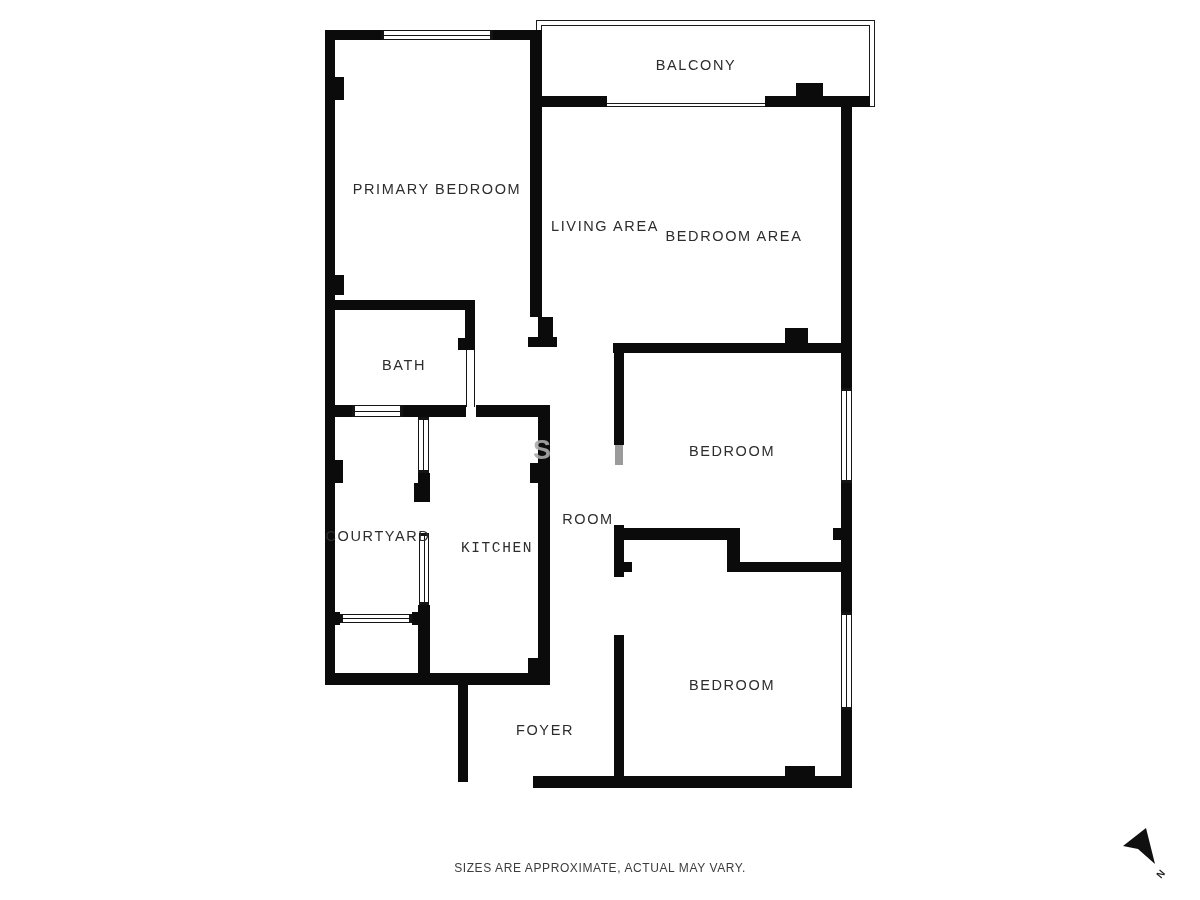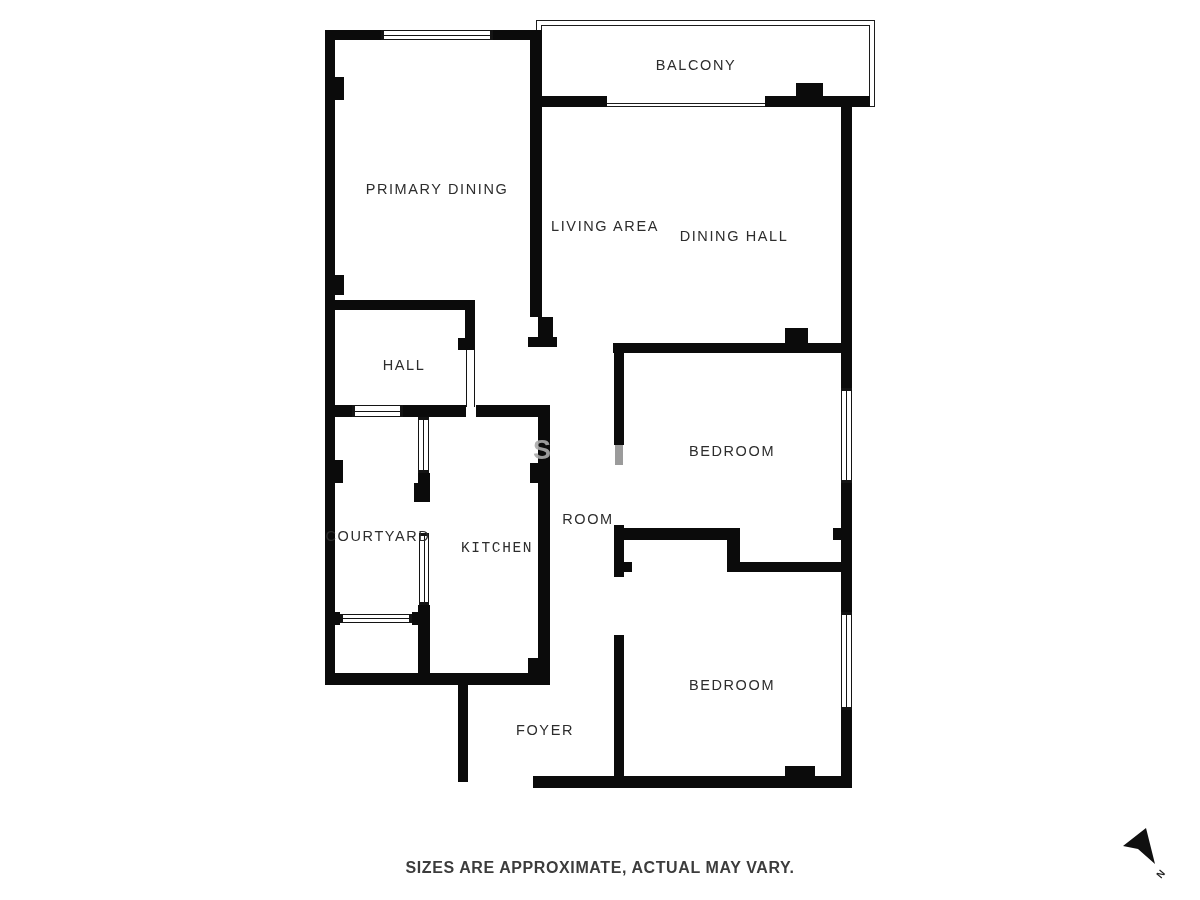--- a/index.html
+++ b/index.html
@@ -17,21 +17,21 @@
   .win-v{position:absolute;background:#ffffff;border:1.2px solid #141414;border-top-width:3px;border-bottom-width:3px;z-index:2;box-sizing:border-box;}
   .win-v::before{content:"";position:absolute;top:0;bottom:0;left:45%;border-left:1px solid #141414;}
   .jamb{position:absolute;background:#ffffff;border-left:1.5px solid #141414;border-right:1.5px solid #141414;z-index:2;box-sizing:border-box;}
   .room-label{
     position:absolute;transform:translate(-50%,-50%);
     font-size:14.5px;font-weight:500;letter-spacing:1.6px;color:#2d2d2d;
     white-space:nowrap;z-index:5;
   }
   .disclaimer{
     position:absolute;transform:translate(-50%,-50%);
-    font-size:16px;font-weight:700;letter-spacing:0.6px;color:#3c3c3c;
+    font-size:12px;font-weight:400;letter-spacing:0.6px;color:#3c3c3c;
     white-space:nowrap;z-index:5;
   }
   .watermark{
     position:absolute;font-size:27px;font-weight:600;color:rgba(170,170,170,0.9);
     z-index:4;transform:translate(-50%,-50%);
   }
   #compass{position:absolute;left:1108px;top:818px;z-index:5;}
 </style>
 </head>
 <body>
@@ -102,24 +102,24 @@
   <div class="wall" style="left:418px;top:473px;width:12px;height:29px;"></div>
   <div class="pier" style="left:414px;top:483px;width:9px;height:19px;"></div>
   <div class="win-v" style="left:419px;top:533px;width:10px;height:72px;"></div>
   <div class="wall" style="left:418px;top:605px;width:12px;height:68px;"></div>
 
   <div class="pier" style="left:332px;top:612px;width:8px;height:13px;"></div>
   <div class="pier" style="left:412px;top:612px;width:8px;height:13px;"></div>
   <div class="win-h" style="left:340px;top:614px;width:72px;height:9px;"></div>
 
   <div class="room-label" style="left:696px;top:65px;">BALCONY</div>
-  <div class="room-label" style="left:437px;top:189px;">PRIMARY DINING</div>
+  <div class="room-label" style="left:437px;top:189px;">PRIMARY BEDROOM</div>
   <div class="room-label" style="left:605px;top:226px;">LIVING AREA</div>
-  <div class="room-label" style="left:734px;top:236px;">DINING HALL</div>
-  <div class="room-label" style="left:404px;top:365px;">HALL</div>
+  <div class="room-label" style="left:734px;top:236px;">BEDROOM AREA</div>
+  <div class="room-label" style="left:404px;top:365px;">BATH</div>
   <div class="room-label" style="left:378px;top:536px;">COURTYARD</div>
   <div class="room-label" style="left:497px;top:548px;font-family:Liberation Mono, monospace;">KITCHEN</div>
   <div class="room-label" style="left:588px;top:519px;">ROOM</div>
   <div class="room-label" style="left:732px;top:451px;">BEDROOM</div>
   <div class="room-label" style="left:732px;top:685px;">BEDROOM</div>
   <div class="room-label" style="left:545px;top:730px;">FOYER</div>
 
   <div class="watermark" style="left:542px;top:450px;">S</div>
 
   <div class="disclaimer" style="left:600px;top:868px;">SIZES ARE APPROXIMATE, ACTUAL MAY VARY.</div>

